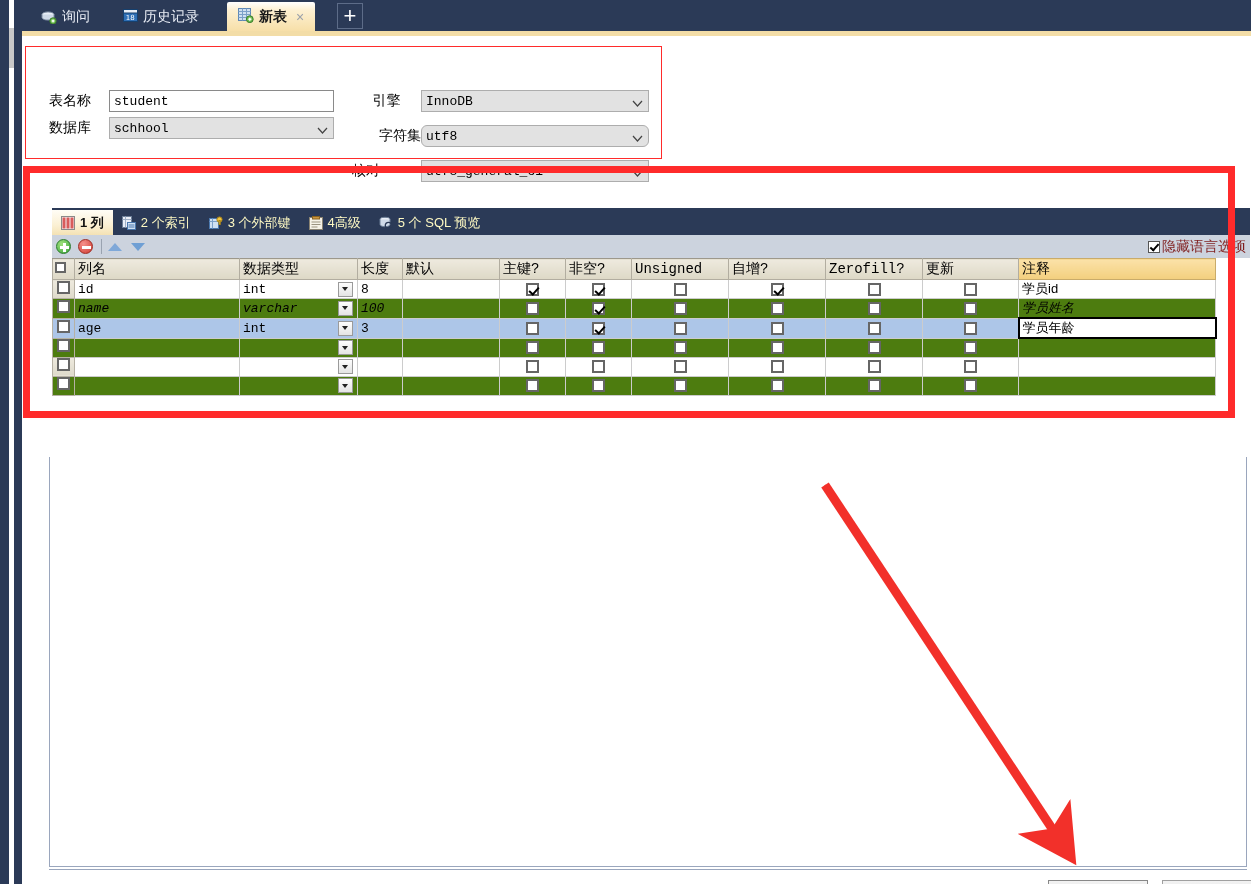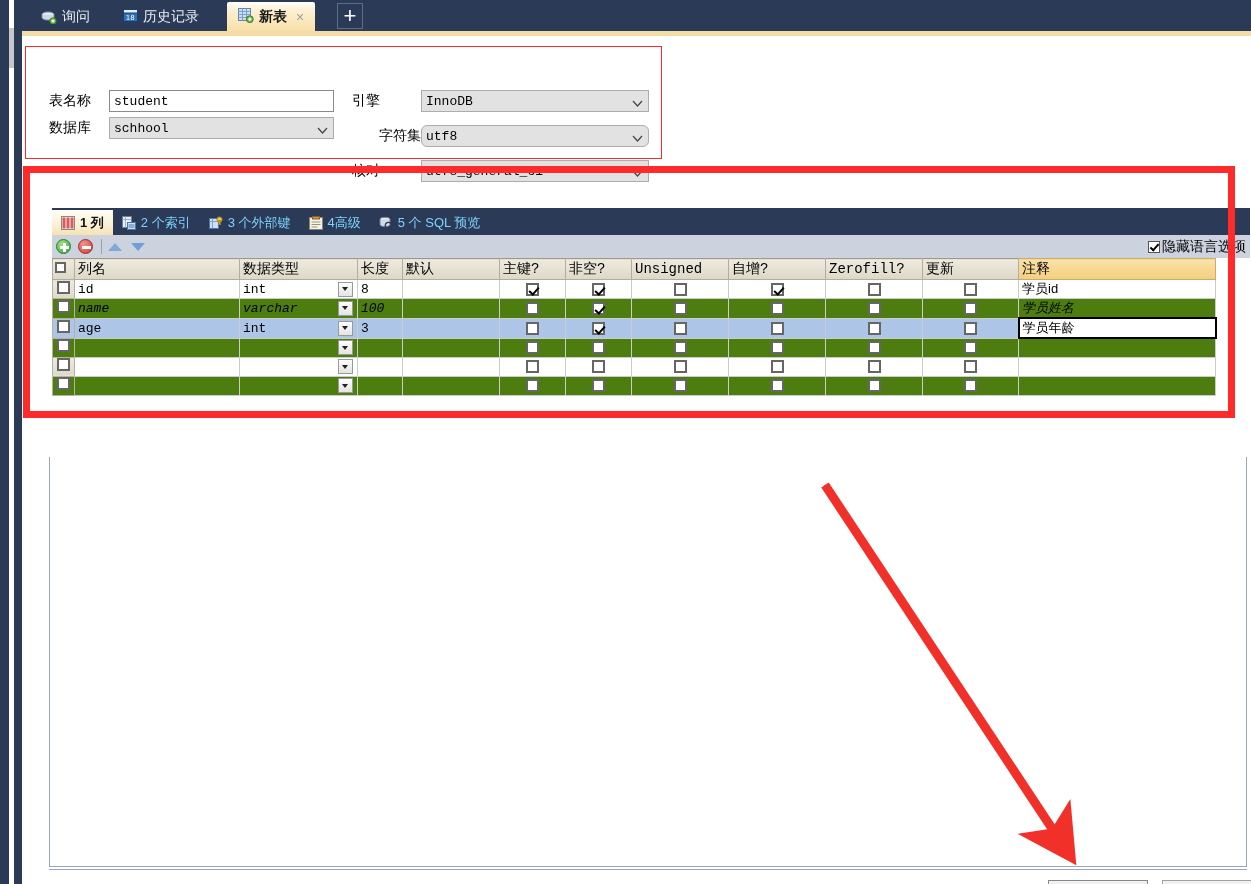--- a/index.html
+++ b/index.html
@@ -95,21 +95,21 @@
     width:9px; height:9px;
   }
 
   
   #subtabs {
     position:absolute; left:30px; top:172px; width:1198px; height:27px;
     background:#2b3a57; display:flex; align-items:flex-end;
   }
   .subtab {
     height:25px; display:flex; align-items:center; gap:5px;
-    padding:0 9px; color:#7dd3fc; font-size:13px; white-space:nowrap;
+    padding:0 9px; color:#fef9c3; font-size:13px; white-space:nowrap;
   }
   .subtab.active {
     background:linear-gradient(to bottom,#fffdf6 0%,#fbf0d4 60%,#f4e2b4 100%);
     color:#111; font-weight:bold;
   }
   .sico { width:14px; height:14px; display:inline-block; }
 
   
   #grid-toolbar {
     position:absolute; left:30px; top:199px; width:1198px; height:23px;
@@ -123,21 +123,21 @@
   }
   .tb-plus:before  { left:3px; top:6px; width:9px; height:3px; }
   .tb-plus:after   { left:6px; top:3px; width:3px; height:9px; }
   .tb-minus:before { left:3px; top:6px; width:9px; height:3px; }
   .tb-sep { width:1px; height:15px; background:#9aa3b0; margin:0 6px 0 1px; }
   .tri { width:0; height:0; margin-right:9px; }
   .tri-up   { border-left:7px solid transparent; border-right:7px solid transparent; border-bottom:8px solid #7fa8d8; }
   .tri-down { border-left:7px solid transparent; border-right:7px solid transparent; border-top:8px solid #6f9fd4; }
   #hide-lang {
     margin-left:auto; margin-right:4px; display:flex; align-items:center; gap:2px;
-    font-size:14px; color:#000000; white-space:nowrap;
+    font-size:14px; color:#7f1d1d; white-space:nowrap;
   }
 
   
   .cb {
     width:13px; height:13px; background:#ffffff;
     border:2px solid #666; display:inline-block; position:relative; flex:none;
   }
   .cb.small { width:12px; height:12px; border-width:1px; border-color:#555; }
   .cb.checked:after {
     content:""; position:absolute; left:3px; top:0px; width:4px; height:8px;
@@ -272,21 +272,21 @@
       <span class="fselect" style="width:225px;">
         <span>schhool</span>
         <span class="chev">
           <svg width="11" height="8" viewBox="0 0 11 8">
               <path d="M1 1.5L5.5 6.5 10 1.5" stroke="#444" stroke-width="1.2" fill="none"></path>
             </svg>
         </span>
       </span>
     </div>
 
-    <div class="frow" style="left:303px; top:6px;">
+    <div class="frow" style="left:303px; top:6px;text-align:center;">
       <span class="flabel" style="width:69px;">引擎</span>
       <span class="fselect" style="width:228px;">
         <span>InnoDB</span>
         <span class="chev">
           <svg width="11" height="8" viewBox="0 0 11 8">
               <path d="M1 1.5L5.5 6.5 10 1.5" stroke="#444" stroke-width="1.2" fill="none"></path>
             </svg>
         </span>
       </span>
     </div>

